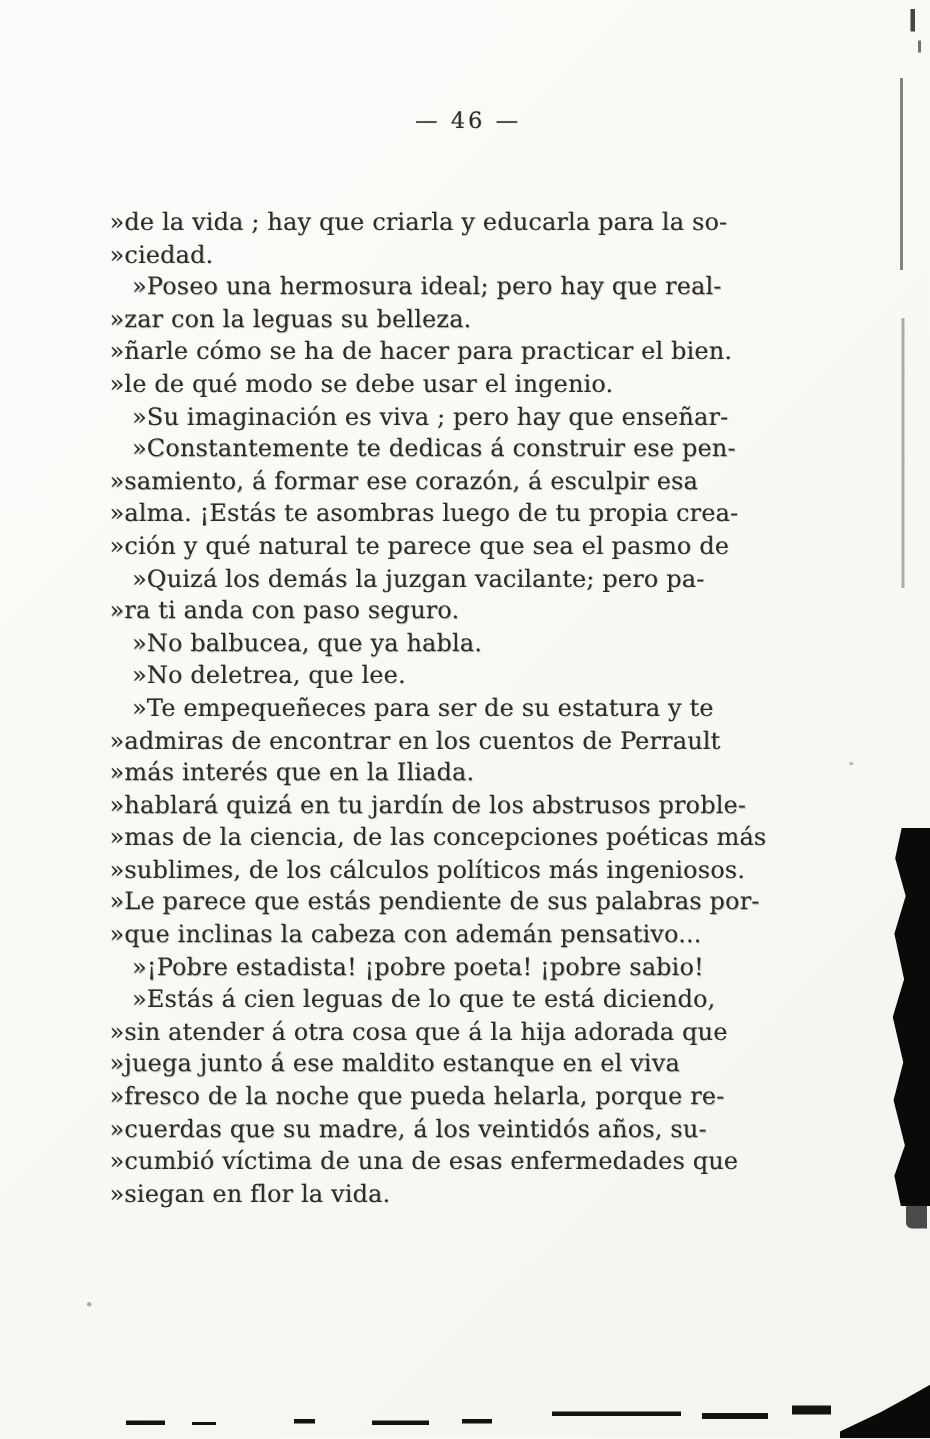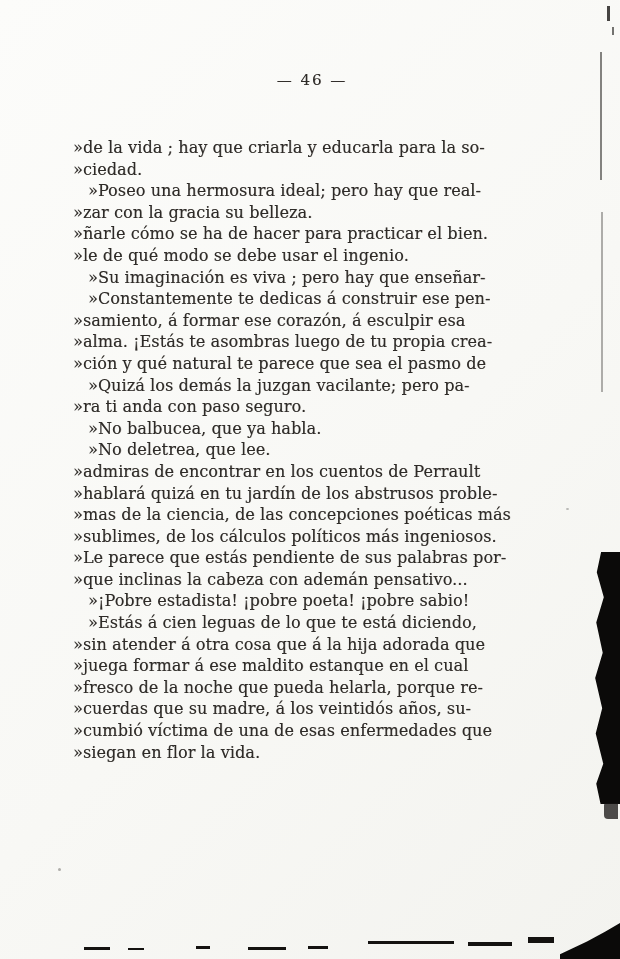--- a/index.html
+++ b/index.html
@@ -87,42 +87,44 @@
 <body>
 
 <div class="page">
 
   <div class="page-number">— 46 —</div>
 
   <div class="text-block">
       <div class="text-line">»de la vida ; hay que criarla y educarla para la so-</div>
       <div class="text-line">»ciedad.</div>
       <div class="text-line indent">»Poseo una hermosura ideal; pero hay que real-</div>
-      <div class="text-line">»zar con la gracia su belleza.</div>
+      <div class="text-line">»zar con la leguas su belleza.</div>
       <div class="text-line">»ñarle cómo se ha de hacer para practicar el bien.</div>
       <div class="text-line">»le de qué modo se debe usar el ingenio.</div>
       <div class="text-line indent">»Su imaginación es viva ; pero hay que enseñar-</div>
       <div class="text-line indent">»Constantemente te dedicas á construir ese pen-</div>
       <div class="text-line">»samiento, á formar ese corazón, á esculpir esa</div>
       <div class="text-line">»alma. ¡Estás te asombras luego de tu propia crea-</div>
       <div class="text-line">»ción y qué natural te parece que sea el pasmo de</div>
       <div class="text-line indent">»Quizá los demás la juzgan vacilante; pero pa-</div>
       <div class="text-line">»ra ti anda con paso seguro.</div>
       <div class="text-line indent">»No balbucea, que ya habla.</div>
       <div class="text-line indent">»No deletrea, que lee.</div>
+      <div class="text-line indent">»Te empequeñeces para ser de su estatura y te</div>
       <div class="text-line">»admiras de encontrar en los cuentos de Perrault</div>
+      <div class="text-line">»más interés que en la Iliada.</div>
       <div class="text-line">»hablará quizá en tu jardín de los abstrusos proble-</div>
       <div class="text-line">»mas de la ciencia, de las concepciones poéticas más</div>
       <div class="text-line">»sublimes, de los cálculos políticos más ingeniosos.</div>
       <div class="text-line">»Le parece que estás pendiente de sus palabras por-</div>
       <div class="text-line">»que inclinas la cabeza con ademán pensativo...</div>
       <div class="text-line indent">»¡Pobre estadista! ¡pobre poeta! ¡pobre sabio!</div>
       <div class="text-line indent">»Estás á cien leguas de lo que te está diciendo,</div>
       <div class="text-line">»sin atender á otra cosa que á la hija adorada que</div>
-      <div class="text-line">»juega formar á ese maldito estanque en el cual</div>
+      <div class="text-line">»juega junto á ese maldito estanque en el viva</div>
       <div class="text-line">»fresco de la noche que pueda helarla, porque re-</div>
       <div class="text-line">»cuerdas que su madre, á los veintidós años, su-</div>
       <div class="text-line">»cumbió víctima de una de esas enfermedades que</div>
       <div class="text-line">»siegan en flor la vida.</div>
     </div>
 
   <div class="artifact a-edge-line-1"></div>
   <div class="artifact a-edge-line-2"></div>
   <div class="artifact a-corner-mark-1"></div>
   <div class="artifact a-corner-mark-2"></div>

